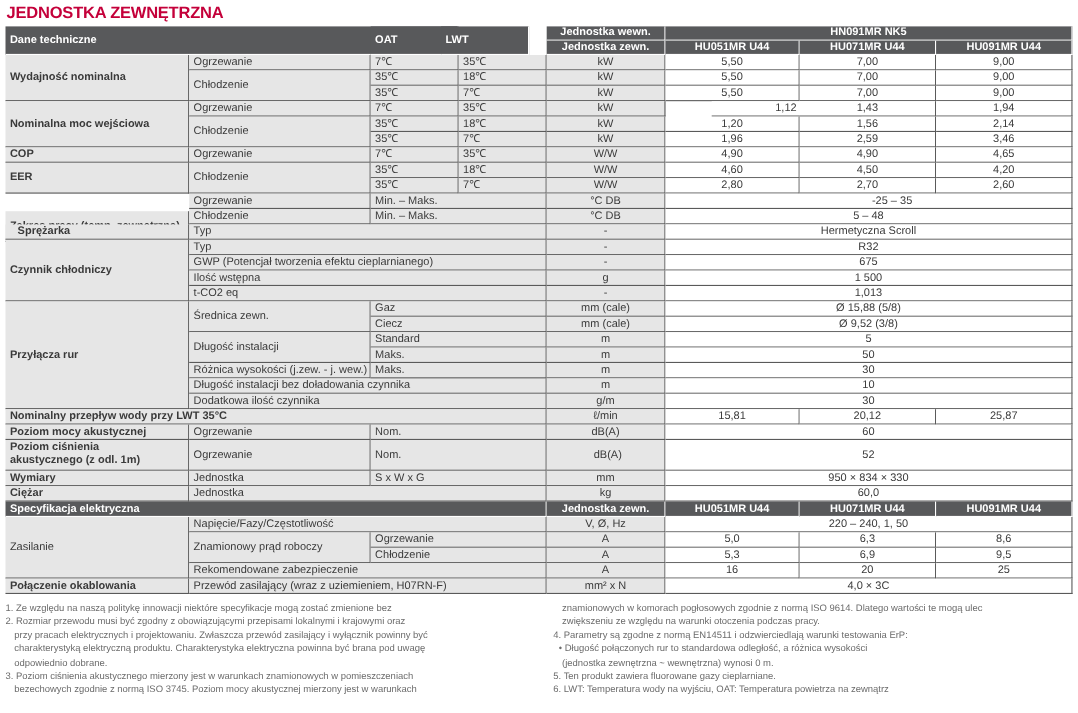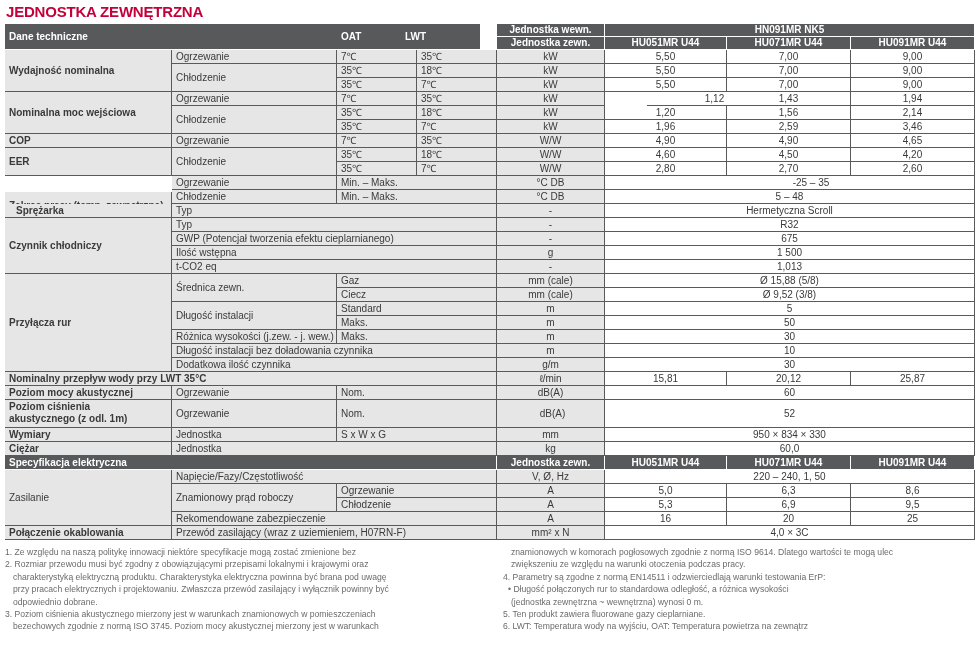--- a/index.html
+++ b/index.html
@@ -202,22 +202,22 @@
     <div class="c w ctr" style="left: 846px; width: 124px; top: 488px; height: 14px;">25</div>
     <div class="c g b" style="left: 0px; width: 167px; top: 502px; height: 14px;">Połączenie okablowania</div>
     <div class="c g" style="left: 167px; width: 325px; top: 502px; height: 14px;">Przewód zasilający (wraz z uziemieniem, H07RN-F)</div>
     <div class="c g ctr" style="left: 492px; width: 108px; top: 502px; height: 14px;">mm² x N</div>
     <div class="c w ctr vmc" style="left: 600px; width: 370px; top: 502px; height: 14px;">4,0 × 3C</div>
   </div>
 
 <div class="notes" style="left:5px;width:490px;">
   <div>1. Ze względu na naszą politykę innowacji niektóre specyfikacje mogą zostać zmienione bez</div>
   <div>2. Rozmiar przewodu musi być zgodny z obowiązującymi przepisami lokalnymi i krajowymi oraz</div>
+  <div class="ind">przy pracach elektrycznych i projektowaniu. Zwłaszcza przewód zasilający i wyłącznik powinny być</div>
   <div class="ind">charakterystyką elektryczną produktu. Charakterystyka elektryczna powinna być brana pod uwagę</div>
-  <div class="ind">przy pracach elektrycznych i projektowaniu. Zwłaszcza przewód zasilający i wyłącznik powinny być</div>
   <div class="ind">odpowiednio dobrane.</div>
   <div>3. Poziom ciśnienia akustycznego mierzony jest w warunkach znamionowych w pomieszczeniach</div>
   <div class="ind">bezechowych zgodnie z normą ISO 3745. Poziom mocy akustycznej mierzony jest w warunkach</div>
 </div>
 <div class="notes" style="left:503px;width:475px;">
   <div class="ind">znamionowych w komorach pogłosowych zgodnie z normą ISO 9614. Dlatego wartości te mogą ulec</div>
   <div class="ind">zwiększeniu ze względu na warunki otoczenia podczas pracy.</div>
   <div>4. Parametry są zgodne z normą EN14511 i odzwierciedlają warunki testowania ErP:</div>
   <div style="padding-left:5px">• Długość połączonych rur to standardowa odległość, a różnica wysokości</div>
   <div class="ind">(jednostka zewnętrzna ~ wewnętrzna) wynosi 0 m.</div>

